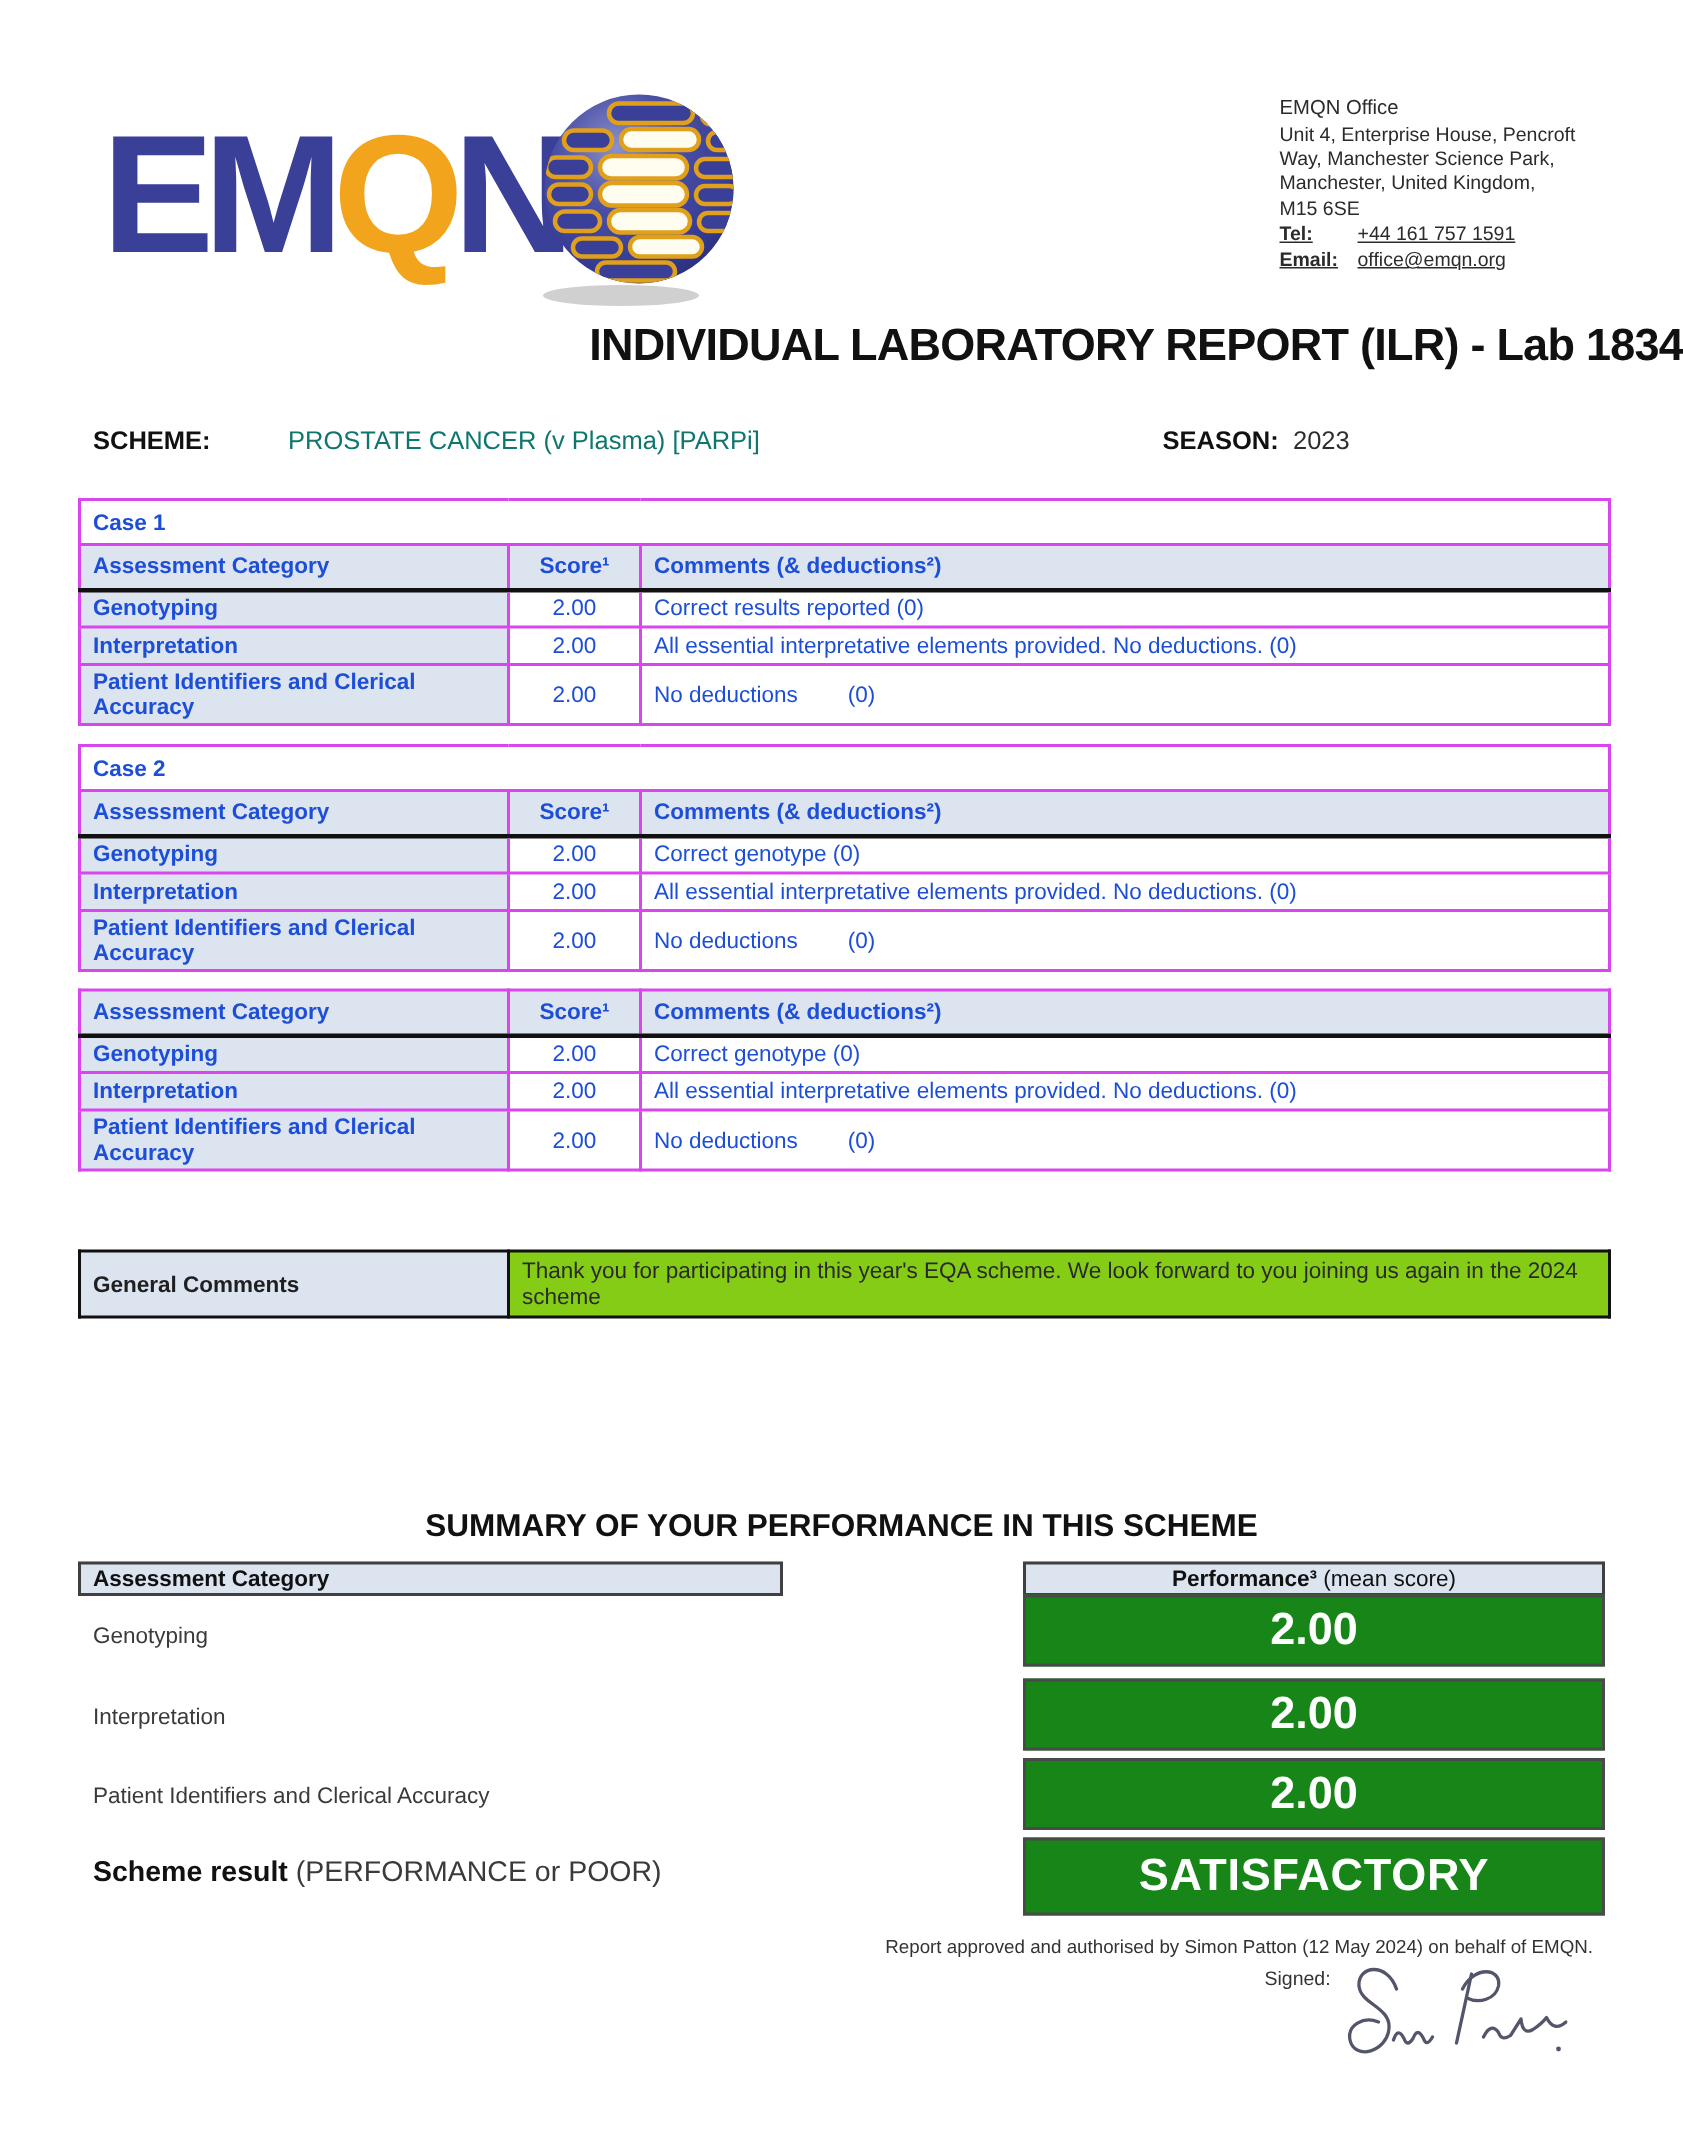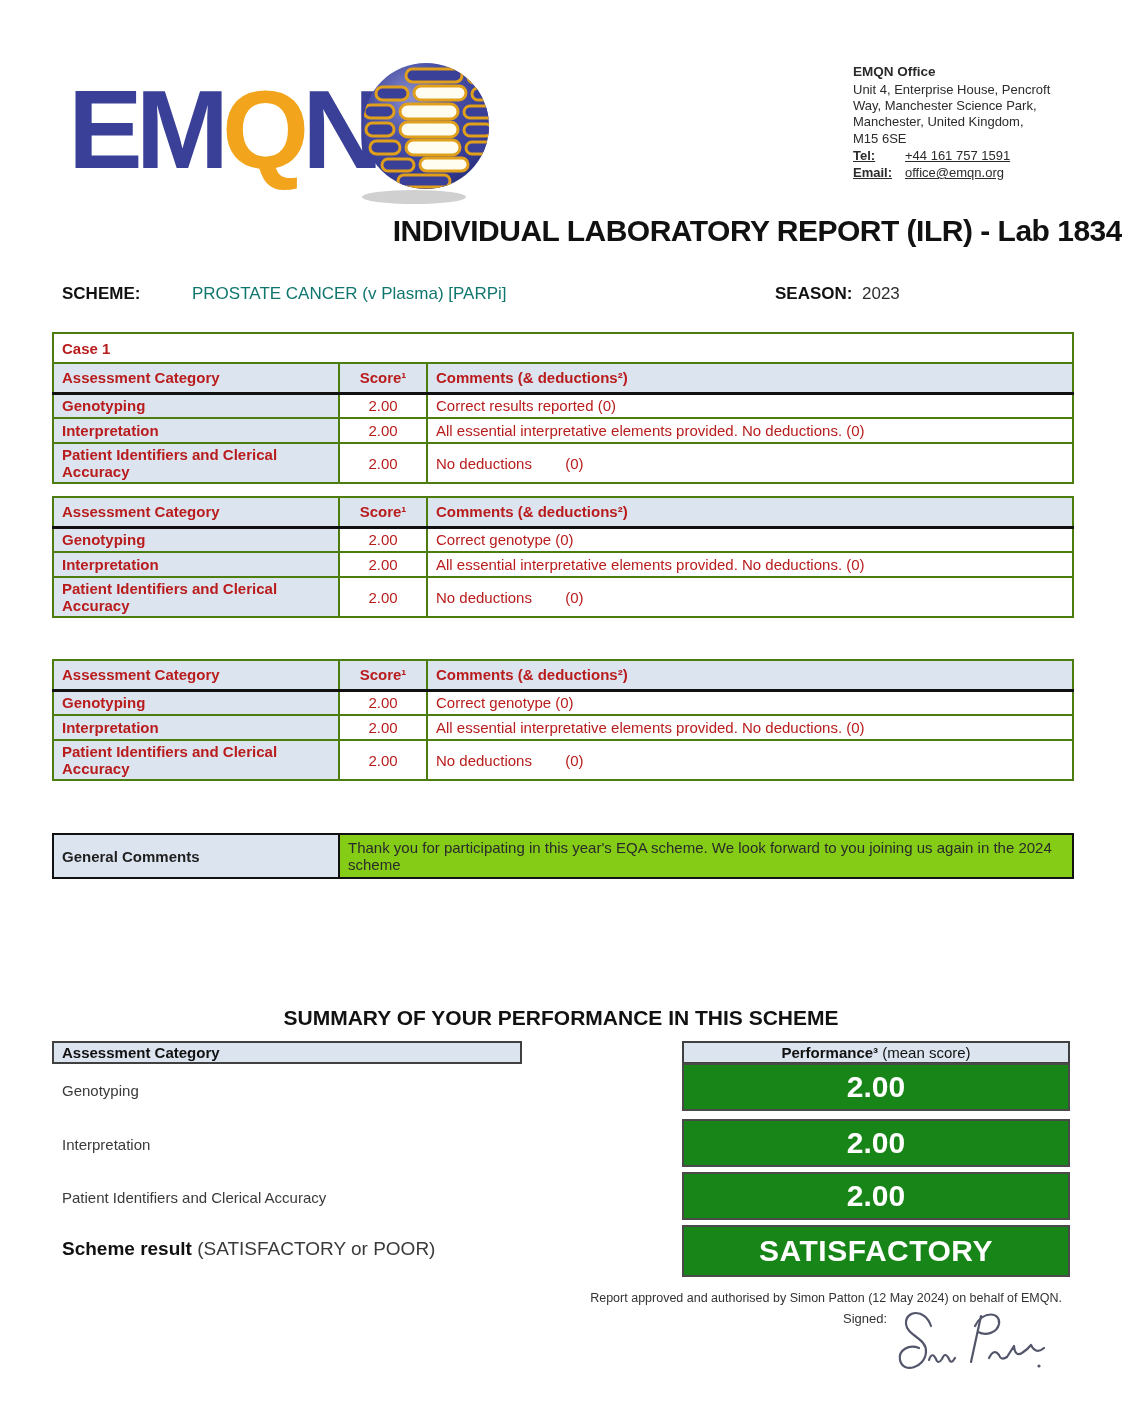--- a/index.html
+++ b/index.html
@@ -17,40 +17,40 @@
   .logo-text {
     left: 68px; top: 78px;
     font-size: 112px; font-weight: bold; letter-spacing: -7px;
     line-height: 0.92; white-space: nowrap;
   }
   .logo-blue { color: #3a3f97; }
   .logo-gold { color: #f2a51c; }
   .globe-svg { left: 352px; top: 56px; }
 
   .office-block { left: 853px; top: 64px; width: 218px; font-size: 13px; line-height: 1.25; color: #2b2b2b; }
-  .office-title { font-weight: bold; font-size: 13.5px; margin-bottom: 1px; }
+  .office-title { font-weight: normal; font-size: 13.5px; margin-bottom: 1px; }
   .office-line { white-space: nowrap; }
   .office-contact { display: flex; margin-top: 1px; text-decoration: underline; }
   .office-contact:first-of-type { margin-top: 5px; }
   .office-contact .lbl { font-weight: bold; width: 52px; flex: 0 0 52px; }
 
   
   .report-title {
     left: 0; top: 214px; width: 1122px; text-align: right;
     font-size: 30px; font-weight: bold; letter-spacing: -0.5px; color: #111;
   }
   .scheme-row { top: 284px; left: 0; width: 896px; height: 24px; font-size: 17px; }
   .scheme-label   { position: absolute; left: 62px;  font-weight: bold; color: #111; }
   .scheme-value   { position: absolute; left: 192px; color: #0f766e; }
   .season-label   { position: absolute; left: 775px; font-weight: bold; color: #111; }
   .season-value   { position: absolute; left: 862px; color: #2e2e2e; }
 
   
   table.case { position: absolute; left: 52px; width: 1020px; border-collapse: collapse; table-layout: fixed; font-size: 15px; }
-  table.case td { border: 2px solid #4d7c0f; padding: 2px 8px; vertical-align: middle; color: #b91c1c; }
+  table.case td { border: 2px solid #d946ef; padding: 2px 8px; vertical-align: middle; color: #1d4ed8; }
   .title-row td { font-weight: bold; background: #fff; height: 30px; }
   .head-row td  { font-weight: bold; background: #dce4f0; height: 30px; border-bottom: 3px solid #111 !important; }
   .cat-cell     { background: #dce4f0; font-weight: bold; }
   .score-cell   { text-align: center; background: #fff; }
   .comment-cell { background: #fff; }
   .data-row td  { height: 25px; }
   .case-1 { top: 332px; } .case-2 { top: 496px; } .case-3 { top: 659px; }
 
   
   table.gencom { position: absolute; left: 52px; top: 833px; width: 1020px; border-collapse: collapse; table-layout: fixed; font-size: 15px; }
@@ -184,20 +184,23 @@
 </tbody>
   </table>
 
 <table class="case case-2">
   <colgroup>
       <col style="width:286px">
       <col style="width:88px">
       <col style="width:646px">
     </colgroup>
   <tbody>
+      <tr class="title-row">
+        <td colspan="3">Case 2</td>
+      </tr>
   <tr class="head-row">
     <td>Assessment Category</td>
     <td style="text-align:center">Score¹</td>
     <td>Comments (&amp; deductions²)</td>
   </tr>
   <tr class="data-row">
     <td class="cat-cell">Genotyping</td>
     <td class="score-cell">2.00</td>
     <td class="comment-cell">Correct genotype (0)</td>
   </tr>
@@ -267,21 +270,21 @@
 <div class="abs sum-row-label lbl-r1">Genotyping</div>
 <div class="abs green-box green-score r1">2.00</div>
 
 <div class="abs sum-row-label lbl-r2">Interpretation</div>
 <div class="abs green-box green-score r2">2.00</div>
 
 <div class="abs sum-row-label lbl-r3">Patient Identifiers and Clerical Accuracy</div>
 <div class="abs green-box green-score r3">2.00</div>
 
 <div class="abs scheme-result-label">
-  <b>Scheme result</b><span> (SATISFACTORY or POOR)</span>
+  <b>Scheme result</b><span> (PERFORMANCE or POOR)</span>
 </div>
 <div class="abs green-box green-result r4">SATISFACTORY</div>
 
 <div class="abs approval">Report approved and authorised by Simon Patton (12 May 2024) on behalf of EMQN.</div>
 <div class="abs signed-label">Signed:</div>
 
 <svg class="abs signature-svg" width="152" height="80" viewBox="0 0 152 80">
   <g fill="none" stroke="#53566b" stroke-width="2.2" stroke-linecap="round" stroke-linejoin="round">
     <path d="M38,26 C32,8 12,10 13,24 C14,36 34,38 33,52 C32,68 10,74 7,60 C5,50 16,44 26,48"></path>
     <path d="M36,60 q3,-9 7,-1 q2,6 6,0 q3,-8 7,0 q2,6 6,-1"></path>

